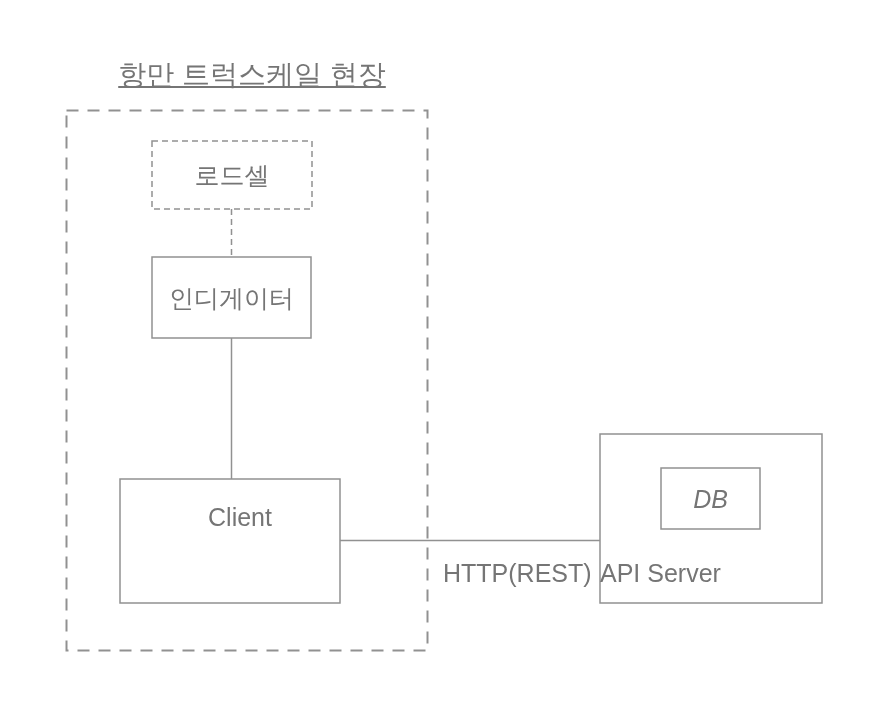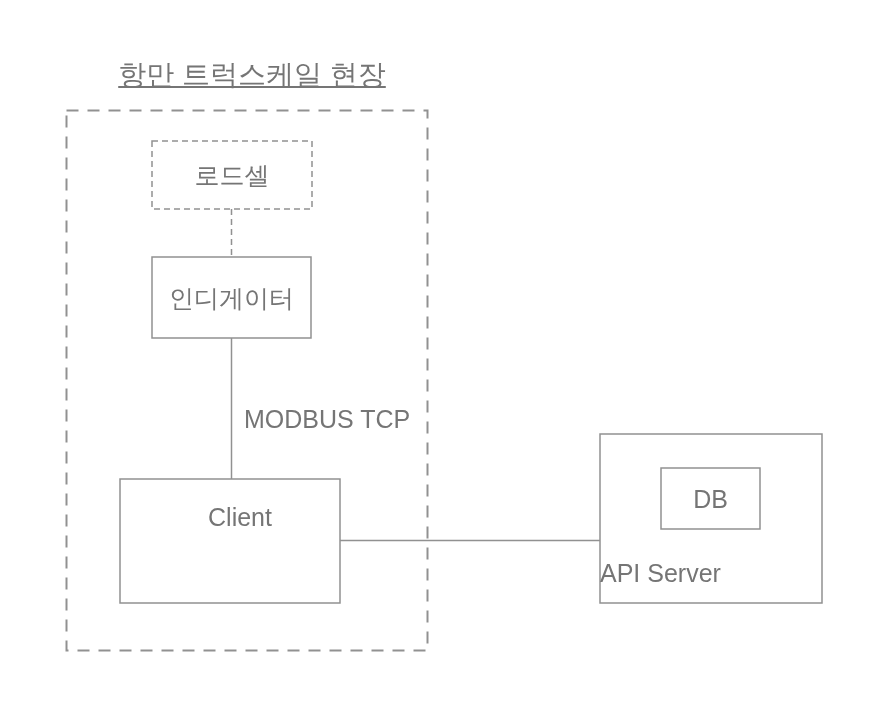--- a/index.html
+++ b/index.html
@@ -49,21 +49,21 @@
     font-size: 28px;
     text-align: center;
     text-decoration: underline;
   }
   .loadcell-label   { left: 152px; top: 141px; width: 160px; height: 68px; }
   .indicator-label  { left: 152px; top: 257px; width: 159px; height: 81px; }
   .client-line1     { left: 120px; top: 502px; width: 240px; text-align: center; }
   .client-line2     { left: 120px; top: 557px; width: 220px; text-align: center; }
   .modbus-label     { left: 244px; top: 404px; }
   .http-label       { left: 443px; top: 558px; }
-  .db-label         { left: 661px; top: 468px; width: 99px; height: 61px; }
+  .db-label         { left: 661px; top: 468px; width: 99px; height: 61px; font-style: italic; }
   .api-label        { left: 600px; top: 558px; width: 222px; text-align: left; }
 </style>
 </head>
 <body>
 
 <div class="canvas">
 
   <svg class="diagram-svg" viewBox="0 0 872 704" aria-hidden="true">
 
     <rect class="shape" x="66.5" y="110.5" width="361" height="540" stroke-width="2" stroke-dasharray="12 9"></rect>
@@ -87,20 +87,20 @@
 
   <div class="label diagram-title">항만 트럭스케일 현장</div>
 
   <div class="label centered loadcell-label">로드셀</div>
 
   <div class="label centered indicator-label">인디게이터</div>
 
   <div class="label client-line1">Client</div>
 
 
-  <div class="label modbus-label">MODBUS TCP</div>
 
+  <div class="label http-label">HTTP(REST)</div>
 
   <div class="label centered db-label">DB</div>
 
   <div class="label api-label">API Server</div>
 
 </div>
 
 </body></html>

